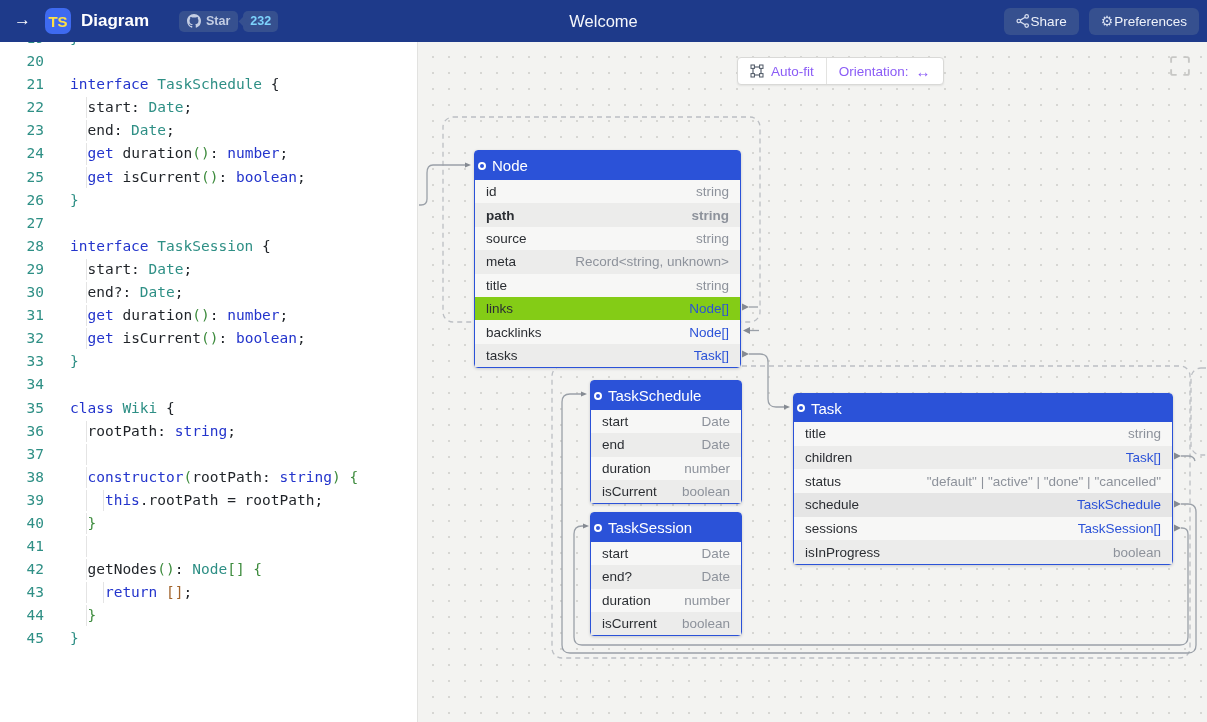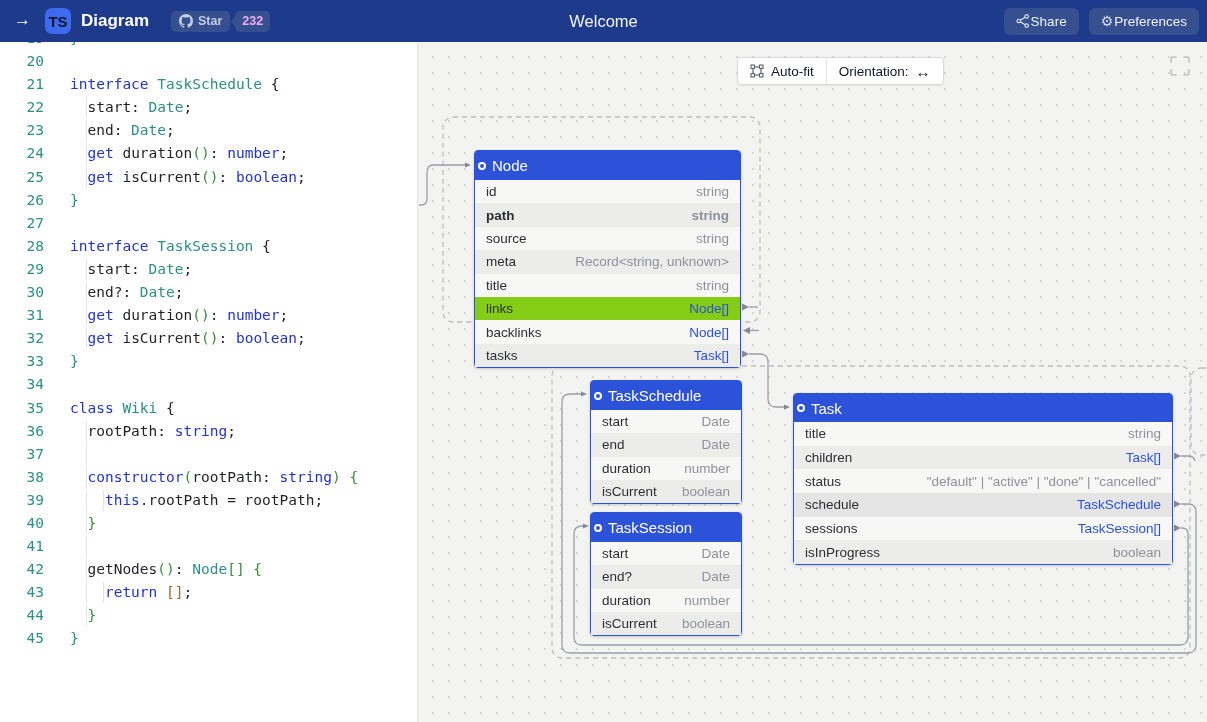--- a/index.html
+++ b/index.html
@@ -3,28 +3,28 @@
 <meta charset="utf-8">
 <style>
   * { margin:0; padding:0; box-sizing:border-box; }
   html,body { width:1207px; height:722px; overflow:hidden; font-family:"Liberation Sans", sans-serif; background:#fff; }
 
   
   .navbar { position:absolute; left:0; top:0; width:1207px; height:42px; background:#1e3a8a;
             display:flex; align-items:center; padding:0 8px; z-index:50; }
   .nav-left { display:flex; align-items:center; gap:8px; }
   .back-arrow { color:#fff; font-size:17px; padding:0 6px 2px 6px; cursor:pointer; }
-  .logo-sq { width:26px; height:26px; background:#3e6af0; border-radius:7px; color:#0f172a;
+  .logo-sq { width:26px; height:26px; background:#3e6af0; border-radius:7px; color:#fde047;
              font-weight:bold; font-size:15px; display:flex; align-items:center; justify-content:center; }
   .app-name { color:#fff; font-weight:bold; font-size:17px; margin-left:2px; }
-  .star-widget { display:flex; align-items:center; margin-left:14px; gap:5px;justify-content:flex-end; }
+  .star-widget { display:flex; align-items:center; margin-left:22px; gap:5px;justify-content:flex-end; }
   .star-btn { display:flex; align-items:center; gap:5px; background:#36508f; border-radius:5px;
               height:21px; padding:0 8px; color:#c3cde3; font-size:12.5px; font-weight:bold; }
   .star-count { position:relative; background:#36508f; border-radius:5px; height:21px; padding:0 7px;
-                color:#f0abfc; font-size:12.5px; font-weight:bold; display:flex; align-items:center; }
+                color:#7dd3fc; font-size:12.5px; font-weight:bold; display:flex; align-items:center; }
   .star-count::before { content:""; position:absolute; left:-3px; top:7px; width:7px; height:7px;
                 background:#36508f; transform:rotate(45deg); }
   .nav-title { position:absolute; left:0; right:0; text-align:center; color:#f4f6fb; font-size:16.5px; pointer-events:none; }
   .nav-right { margin-left:auto; display:flex; align-items:center; gap:10px; z-index:2; }
   .nav-btn { display:flex; align-items:center; gap:1px; background:#36508f; border-radius:6px;
              height:27px; padding:0 12px; color:#eef2fa; font-size:13.5px; cursor:pointer; }
   .gear-glyph { font-size:14px; line-height:1; color:#d6def0; }
 
   
   .editor { position:absolute; left:0; top:42px; width:418px; height:680px; background:#fff;
@@ -52,21 +52,21 @@
   .entity-circle { width:8px; height:8px; border:2px solid #fff; border-radius:50%;
                    flex:none; margin-right:6px; background:transparent; }
   .entity-row { display:flex; align-items:center; justify-content:space-between; padding:8px 11px; gap:14px; }
   .row-field { color:#2b2e33; font-size:13.5px; white-space:nowrap; }
   .row-type { color:#8d929b; font-size:13.5px; white-space:nowrap; }
   .row-type.link { color:#2b52d8; }
 
   
   .canvas-toolbar { position:absolute; left:319px; top:15px; height:28px; display:flex; align-items:stretch;
                     background:#fff; border:1px solid #d9d9d7; border-radius:4px;
-                    box-shadow:0 1px 2px rgba(0,0,0,.07); font-size:13.5px; color:#0f172a; z-index:10; }
+                    box-shadow:0 1px 2px rgba(0,0,0,.07); font-size:13.5px; color:#8b5cf6; z-index:10; }
   .tb-seg { display:flex; align-items:center; gap:7px; padding:0 12px; cursor:pointer; }
   .tb-seg + .tb-seg { border-left:1px solid #e3e3e1; }
   .orient-symbol { font-size:15px; }
   .fullscreen-btn { position:absolute; left:752px; top:14px; width:22px; height:22px; cursor:pointer; z-index:10; }
 </style>
 </head>
 <body>
 
 <div class="navbar">
   <div class="nav-left">

